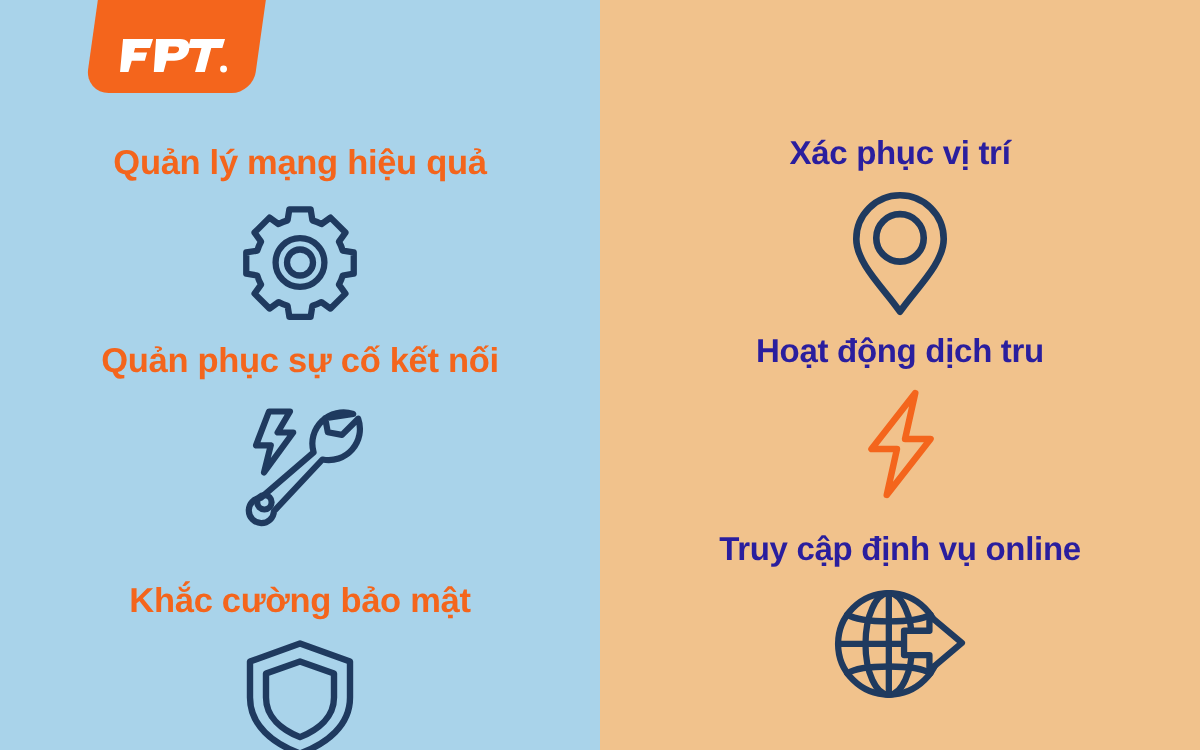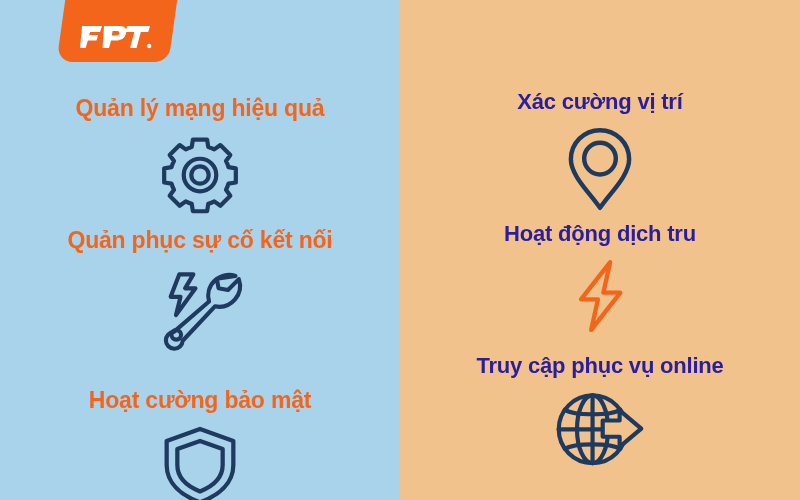--- a/index.html
+++ b/index.html
@@ -132,48 +132,48 @@
     <svg class="row-icon" width="96" height="88" viewBox="0 0 72 66">
       <g fill="none" stroke="#1f3a5f" stroke-width="3.1" stroke-linejoin="round" stroke-linecap="round">
         <path d="M20.5 7 h10.5 l-6.2 10.5 h7.8 l-14.6 20 l3.4 -13.6 h-7.4 z"></path>
         <path d="M62.6 8.2 a15.6 15.6 0 0 0 -19.8 19.2 L16.4 50.2 a6.3 6.3 0 1 0 6.6 6.6 L47.2 31 a15.6 15.6 0 0 0 17.9 -20.4 l-8.1 8.1 l-7.1 -1.3 l-1.3 -7.1 z"></path>
         <circle cx="18.2" cy="52.4" r="3.6"></circle>
       </g>
     </svg>
   </div>
 
   <div class="row row-left l3">
-    <div class="row-label label-orange">Hoạt cường bảo mật</div>
+    <div class="row-label label-orange">Khắc cường bảo mật</div>
     <svg class="row-icon" width="86" height="80" viewBox="0 0 64 60">
       <g fill="none" stroke="#1f3a5f" stroke-width="3.2" stroke-linejoin="round" stroke-linecap="round">
         <path d="M32 3 L57 12 v18 c0 14 -11.5 23 -25 28 C18.5 53 7 44 7 30 V12 Z"></path>
         <path d="M32 12 L49 18 v12 c0 9.8 -8 16.2 -17 19.8 C23 46.2 15 39.8 15 30 V18 Z"></path>
       </g>
     </svg>
   </div>
 
   <div class="row row-right r1">
-    <div class="row-label label-indigo">Xác cường vị trí</div>
+    <div class="row-label label-indigo">Xác phục vị trí</div>
     <svg class="row-icon" width="78" height="86" viewBox="0 0 56 62">
       <g fill="none" stroke="#1f3a5f" stroke-width="3.2" stroke-linejoin="round" stroke-linecap="round">
         <path d="M28 3 a21 21 0 0 1 21 21 c0 12 -14 24.5 -21 35 C21 48.5 7 36 7 24 A21 21 0 0 1 28 3 z"></path>
         <circle cx="28" cy="23.5" r="11.4"></circle>
       </g>
     </svg>
   </div>
 
   <div class="row row-right r2">
     <div class="row-label label-indigo">Hoạt động dịch tru</div>
     <svg class="row-icon" width="72" height="76" viewBox="0 0 52 56">
       <path d="M33.5 3 L12 30.5 h12.5 L19.5 53 L41 25.5 H28.5 Z" fill="none" stroke="#f4651c" stroke-width="3.2" stroke-linejoin="round" stroke-linecap="round"></path>
     </svg>
   </div>
 
   <div class="row row-right r3">
-    <div class="row-label label-indigo">Truy cập phục vụ online</div>
+    <div class="row-label label-indigo">Truy cập định vụ online</div>
     <svg class="row-icon" width="92" height="84" viewBox="0 0 68 62">
       <g fill="none" stroke="#1f3a5f" stroke-width="3.1" stroke-linejoin="round" stroke-linecap="round">
         <circle cx="28.5" cy="29" r="25"></circle>
         <ellipse cx="28.5" cy="29" rx="11.5" ry="25"></ellipse>
         <line x1="3.5" y1="29" x2="53.5" y2="29"></line>
         <line x1="28.5" y1="4" x2="28.5" y2="54"></line>
         <path d="M8 14.5 C15 19 42 19 49 14.5"></path>
         <path d="M8 43.5 C15 39 42 39 49 43.5"></path>
         <path d="M36 22.5 h12.5 v-7.5 l16 13.5 l-16 13.5 v-7.5 h-12.5 z" fill="#f1c28c" stroke="#1f3a5f"></path>
       </g>

